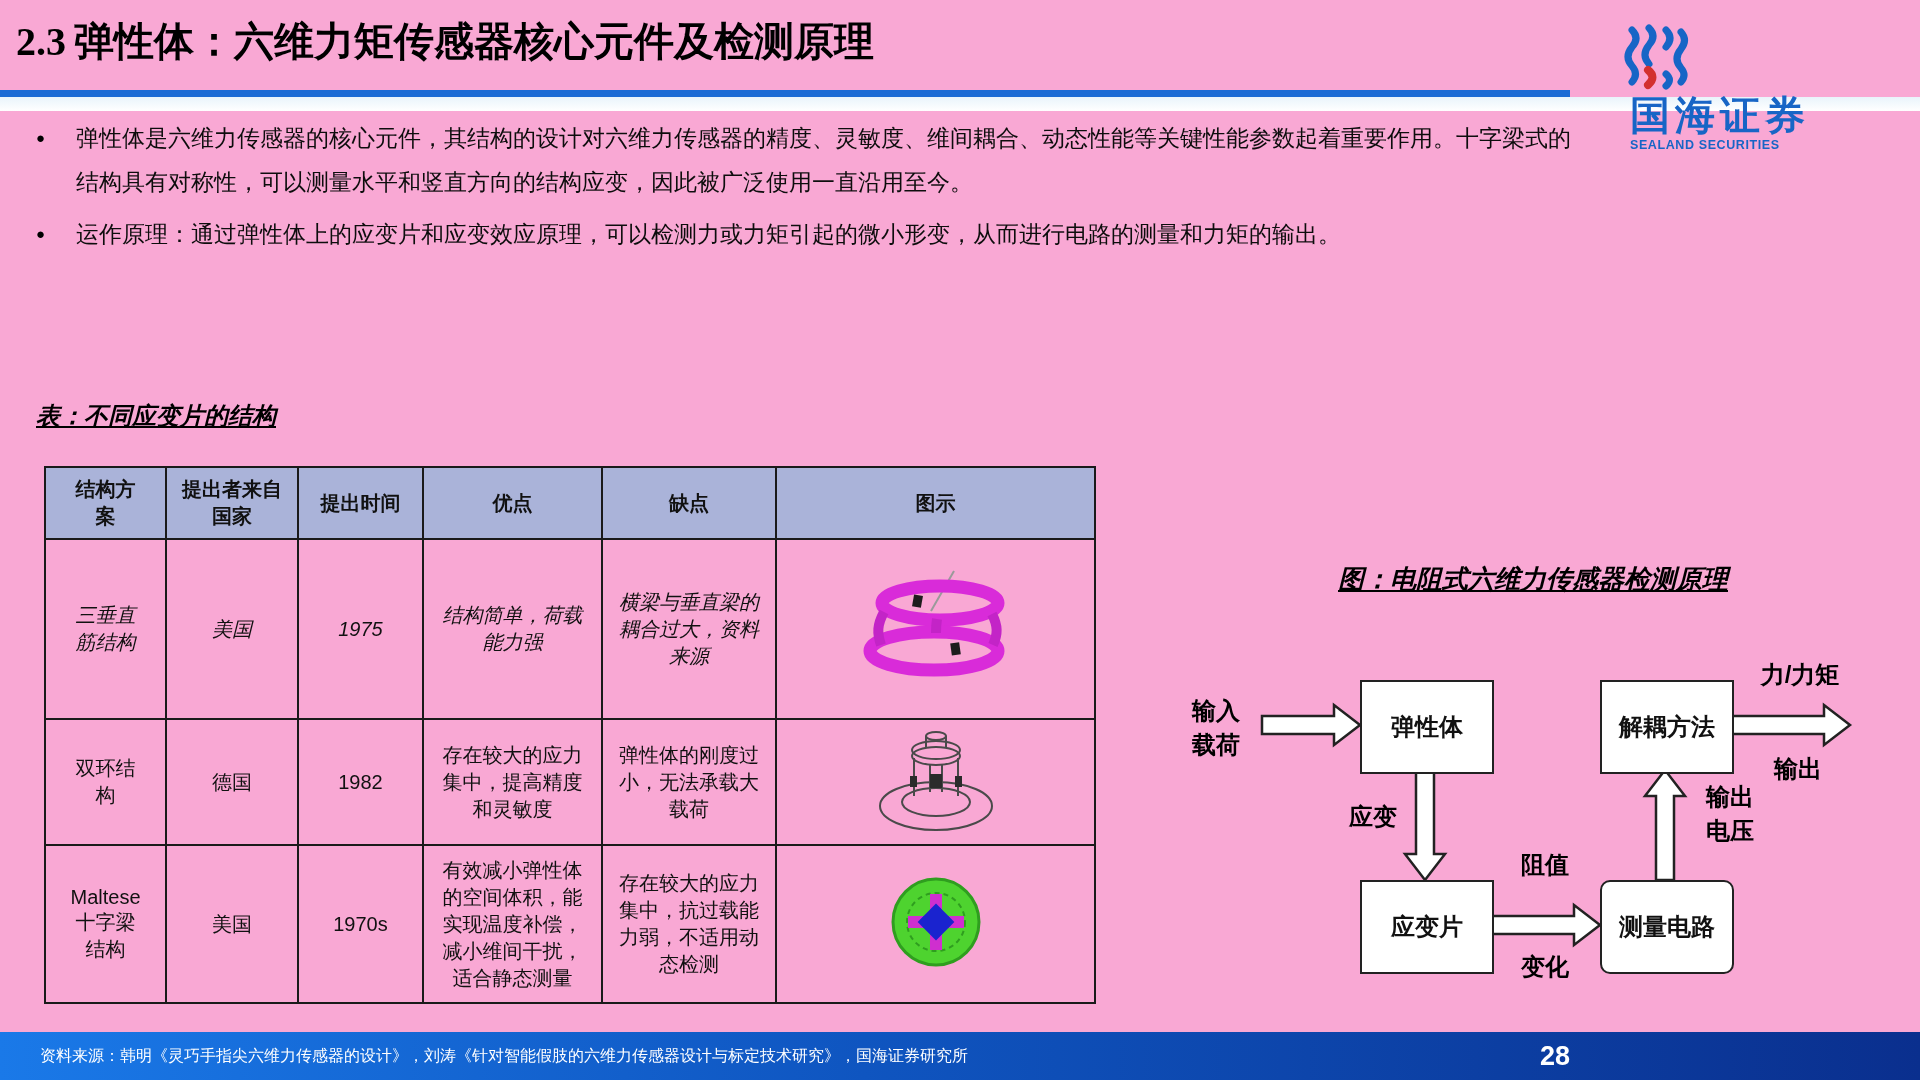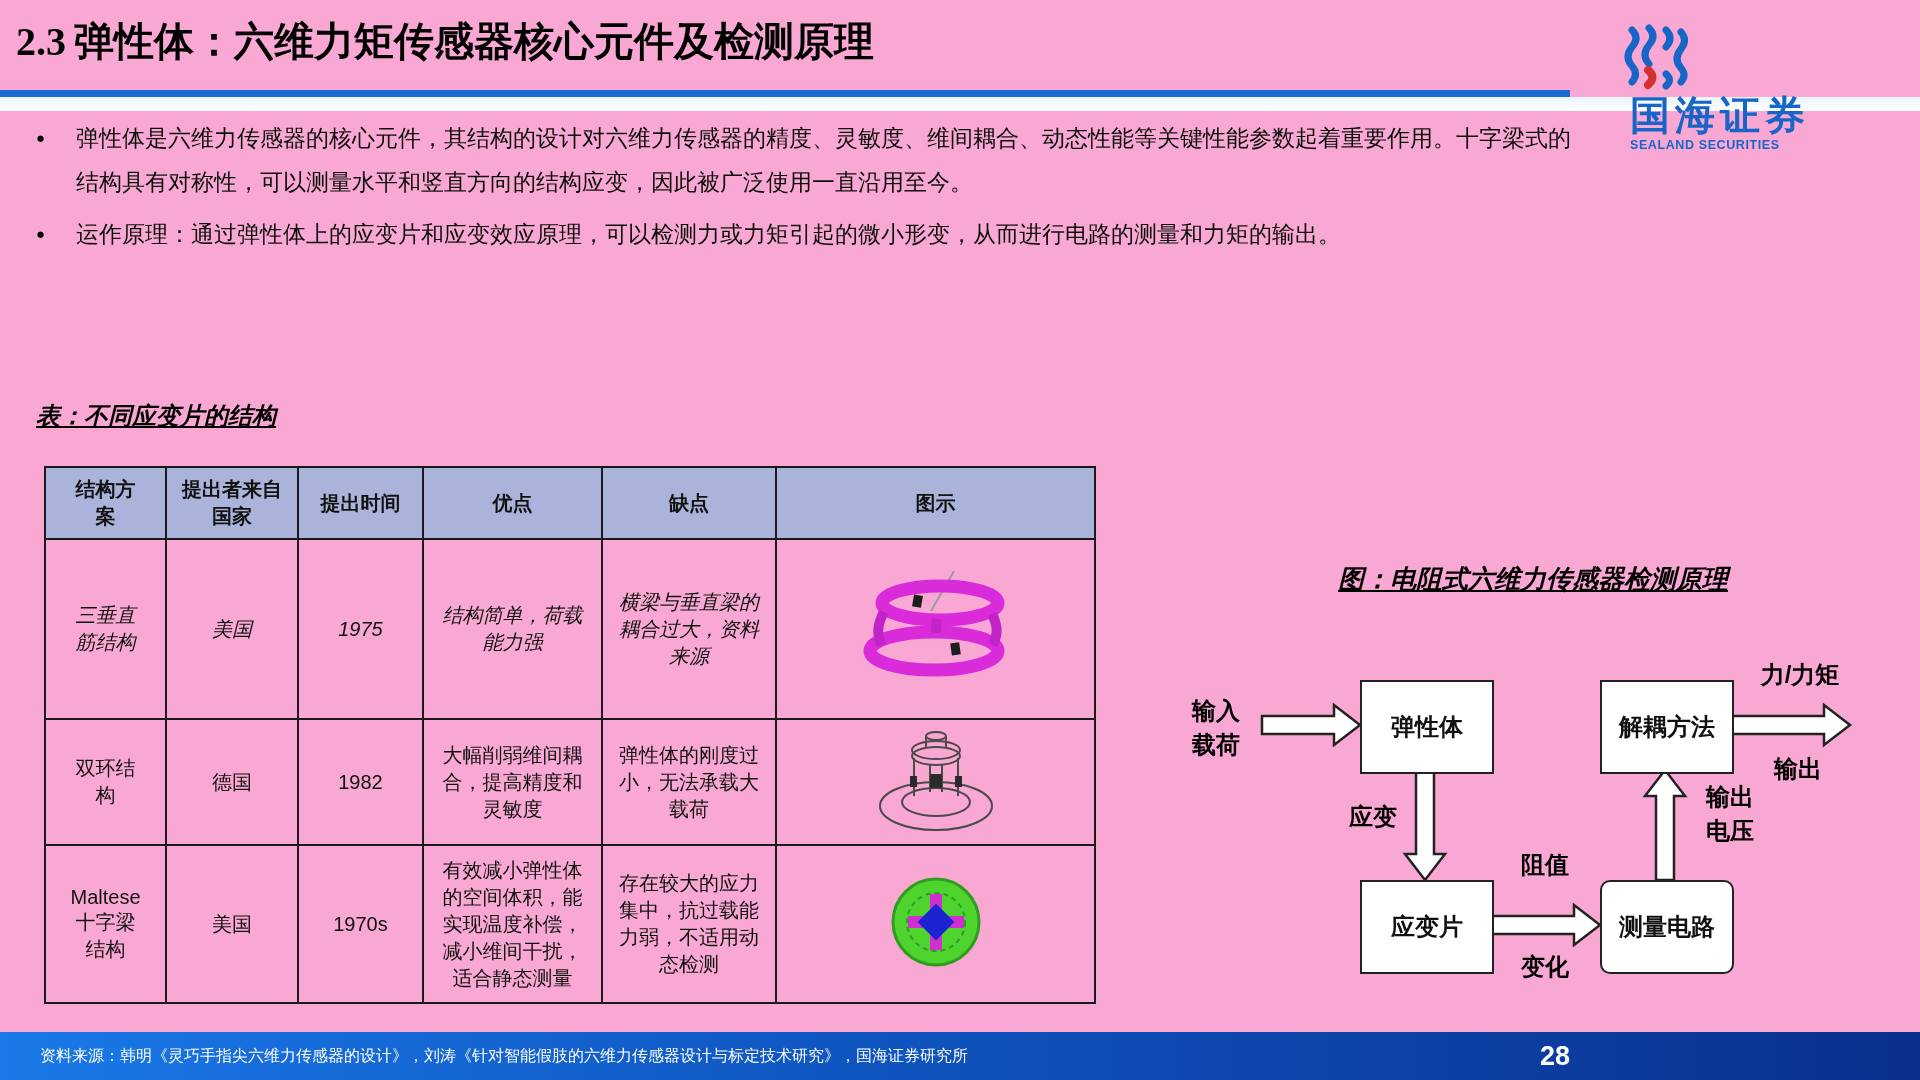--- a/index.html
+++ b/index.html
@@ -112,21 +112,21 @@
           <path d="M86 52 C85 58 85 62 85 66" fill="none" stroke="#c324c7" stroke-width="10"></path>
           <rect x="62" y="28" width="9" height="12" fill="#1d1d1d" transform="rotate(10 66 34)"></rect>
           <rect x="100" y="76" width="9" height="12" fill="#1d1d1d" transform="rotate(-8 104 82)"></rect>
         </svg>
       </td>
     </tr>
     <tr class="r2">
       <td>双环结构</td>
       <td>德国</td>
       <td>1982</td>
-      <td>大幅削弱维间耦合，提高精度和灵敏度</td>
+      <td>存在较大的应力集中，提高精度和灵敏度</td>
       <td>弹性体的刚度过小，无法承载大载荷</td>
       <td class="fig-cell">
         <svg width="140" height="116" viewBox="0 0 140 116">
           <g fill="none" stroke="#4a4a4a" stroke-width="2">
             <ellipse cx="70" cy="14" rx="10" ry="4"></ellipse>
             <line x1="60" y1="14" x2="60" y2="26"></line>
                 <line x1="80" y1="14" x2="80" y2="26"></line>
             <ellipse cx="70" cy="28" rx="24" ry="9"></ellipse>
             <ellipse cx="70" cy="34" rx="24" ry="9"></ellipse>
             <line x1="48" y1="36" x2="48" y2="74"></line>

